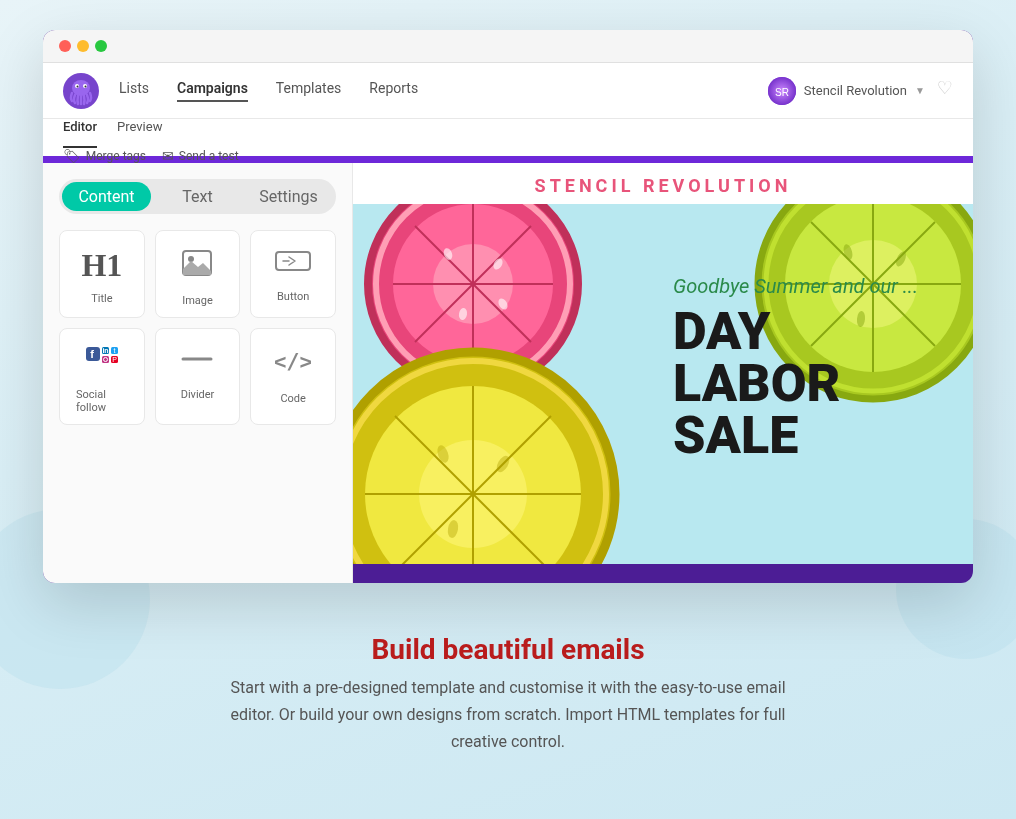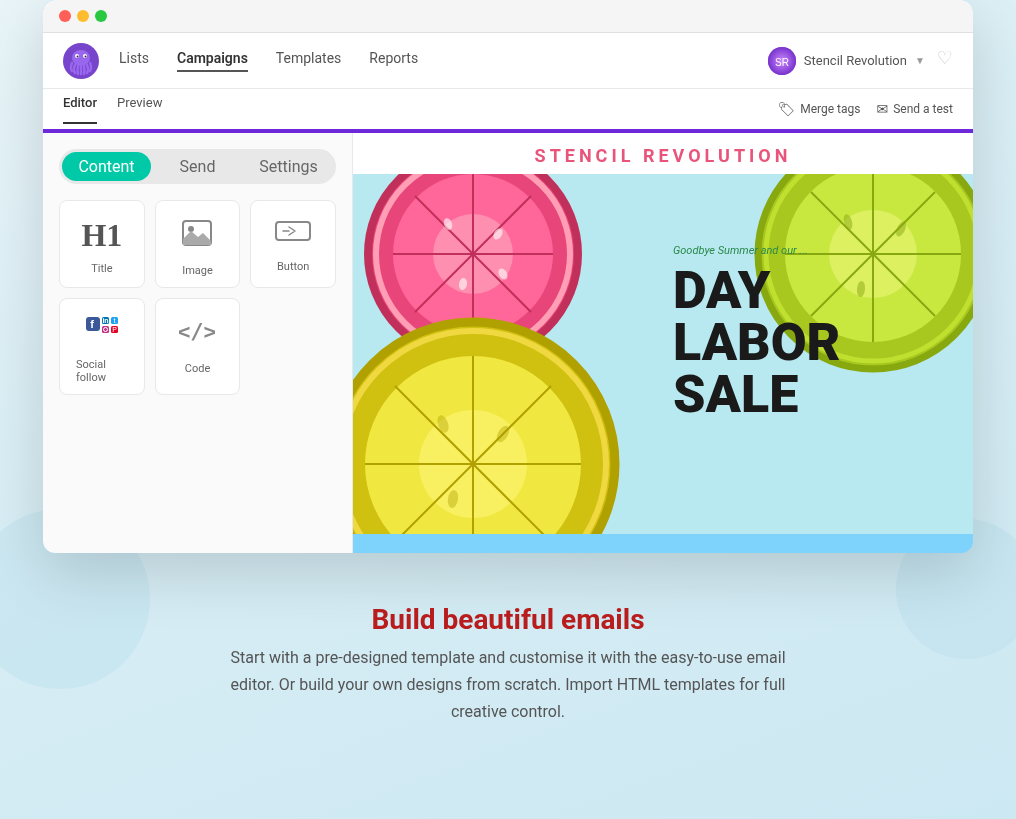--- a/index.html
+++ b/index.html
@@ -44,21 +44,22 @@
       background: #a8d8e8;
       bottom: 160px;
       right: -20px;
     }
 
     
     .browser-window {
       position: relative;
       z-index: 1;
       width: 930px;
-      background: #7dd3fc;
+      margin-top: 30px;
+      background: #4c1d95;
       border-radius: 12px;
       box-shadow: 0 20px 60px rgba(0,0,0,0.15);
       overflow: hidden;
     }
 
     
     .title-bar {
       background: #f5f5f5;
       padding: 10px 16px;
       display: flex;
@@ -137,24 +138,25 @@
     .heart-icon {
       color: #ccc;
       font-size: 18px;
     }
 
     
     .editor-toolbar {
       background: white;
       padding: 0 20px;
       display: flex;
-      align-items: center;
+      align-items: flex-start;
       justify-content: space-between;
-      border-bottom: 4px solid #6d28d9;
+      border-bottom: 7px solid #6d28d9;
       height: 44px;
+      flex-direction: column;
     }
     .editor-tabs {
       display: flex;
       gap: 20px;
     }
     .editor-tab {
       font-size: 13px;
       color: #555;
       padding-bottom: 12px;
       cursor: pointer;
@@ -278,21 +280,21 @@
 
     
     .sale-text-area {
       position: absolute;
       right: 0;
       top: 50px;
       width: 320px;
       padding: 20px;
     }
     .goodbye-text {
-      font-size: 11px;
+      font-size: 20px;
       color: #2a8a4a;
       font-style: italic;
       margin-bottom: 8px;
     }
     .sale-title {
       font-size: 52px;
       font-weight: 900;
       color: #1a1a1a;
       line-height: 1.0;
       text-transform: uppercase;
@@ -404,21 +406,21 @@
       </div>
     </div>
   </div>
 
   <div class="editor-body">
 
     <div class="left-panel">
 
       <div class="panel-tabs">
         <div class="panel-tab active">Content</div>
-        <div class="panel-tab">Send</div>
+        <div class="panel-tab">Text</div>
         <div class="panel-tab">Settings</div>
       </div>
 
       <div class="content-grid">
 
         <div class="content-item">
           <div class="content-icon" style="font-size:32px;font-weight:700;color:#555;font-family:serif;">H1</div>
           <span class="content-label">Title</span>
         </div>
 
@@ -460,20 +462,28 @@
               <rect x="18" y="11" width="7" height="7" rx="1.5" fill="#c13584"></rect>
               <circle cx="21.5" cy="14.5" r="2" fill="none" stroke="white" stroke-width="1"></circle>
 
               <rect x="27" y="11" width="7" height="7" rx="1.5" fill="#e60023"></rect>
               <text x="30.5" y="17" text-anchor="middle" fill="white" font-size="7" font-family="sans-serif">P</text>
             </svg>
           </div>
           <span class="content-label">Social follow</span>
         </div>
 
+        <div class="content-item">
+          <div class="content-icon">
+            <svg width="36" height="28" viewBox="0 0 36 28">
+              <line x1="4" y1="14" x2="32" y2="14" stroke="#888" stroke-width="3" stroke-linecap="round"></line>
+            </svg>
+          </div>
+          <span class="content-label">Divider</span>
+        </div>
 
         <div class="content-item">
           <div class="content-icon">
             <svg width="36" height="32" viewBox="0 0 36 32">
               <text x="18" y="24" text-anchor="middle" fill="#888" font-size="22" font-family="monospace" font-weight="600">&lt;/&gt;</text>
             </svg>
           </div>
           <span class="content-label">Code</span>
         </div>
 

